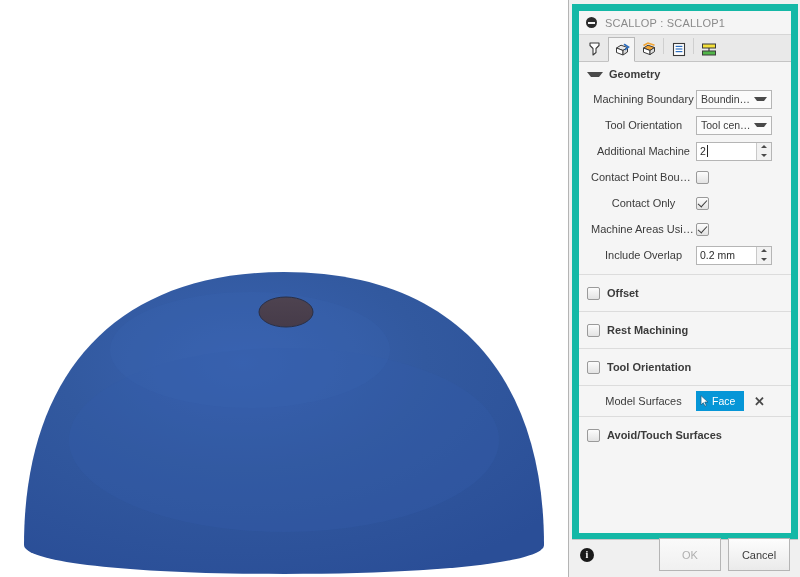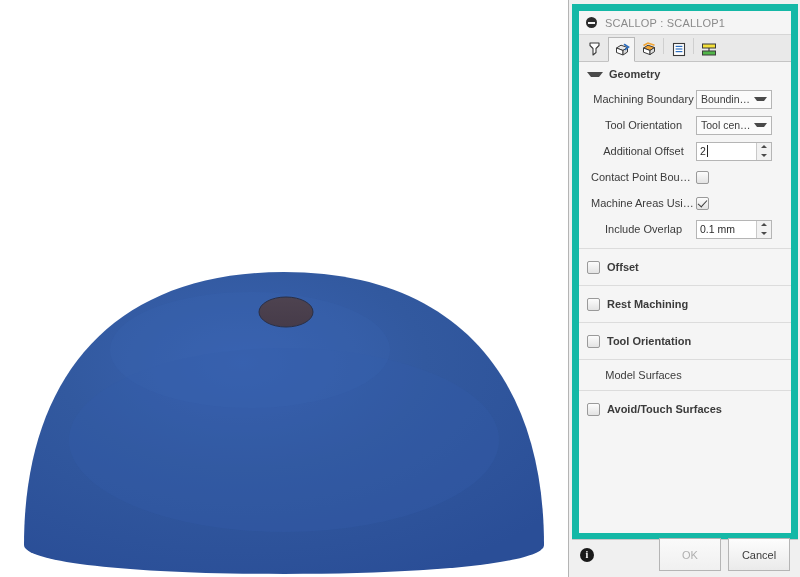--- a/index.html
+++ b/index.html
@@ -363,21 +363,21 @@
             <div class="lab">Tool Orientation</div>
             <div class="ctl">
               <div class="dd">
                 <span class="ddtxt">Tool center c...</span>
                 <span class="ddarrow"></span>
               </div>
             </div>
           </div>
 
           <div class="row">
-            <div class="lab">Additional Offset</div>
+            <div class="lab">Additional Machine</div>
             <div class="ctl">
               <div class="spin">
                 <div class="txt">
                   <span>2</span>
                   <span class="caretbar"></span>
                 </div>
                 <div class="btns">
                   <div class="up"></div>
                   <div class="dn"></div>
                 </div>
@@ -385,34 +385,40 @@
             </div>
           </div>
 
           <div class="row">
             <div class="lab">Contact Point Boundi...</div>
             <div class="ctl">
               <div class="cb"></div>
             </div>
           </div>
 
+          <div class="row">
+            <div class="lab">Contact Only</div>
+            <div class="ctl">
+              <div class="cb checked"></div>
+            </div>
+          </div>
 
           <div class="row">
             <div class="lab">Machine Areas Using...</div>
             <div class="ctl">
               <div class="cb checked"></div>
             </div>
           </div>
 
           <div class="row" style="margin-bottom:6px;">
             <div class="lab">Include Overlap</div>
             <div class="ctl">
               <div class="spin">
                 <div class="txt">
-                  <span>0.1 mm</span>
+                  <span>0.2 mm</span>
                 </div>
                 <div class="btns">
                   <div class="up"></div>
                   <div class="dn"></div>
                 </div>
               </div>
             </div>
           </div>
         </div>
 
@@ -434,20 +440,31 @@
           <div class="sec-head collapsed">
             <span class="cb sec"></span>
             <span class="lbl">Tool Orientation</span>
           </div>
         </div>
 
         <div class="section">
 
           <div class="row" style="height:30px;">
             <div class="lab">Model Surfaces</div>
+            <div class="ctl">
+              <div class="facebtn">
+                <span class="cursor">
+                  <svg width="9" height="12" viewBox="0 0 9 12">
+                    <path d="M1 0.6 L1 10 L3.3 7.7 L4.9 11.2 L6.4 10.5 L4.8 7.1 L8 7.1 Z" fill="#ffffff" stroke="#1a5f86" stroke-width="0.8" stroke-linejoin="round"></path>
+                  </svg>
+                </span>
+                <span>Face</span>
+              </div>
+              <span class="xbtn">✕</span>
+            </div>
           </div>
 
         </div>
 
         <div class="section" style="border-bottom:none;">
           <div class="sec-head collapsed">
             <span class="cb sec"></span>
             <span class="lbl">Avoid/Touch Surfaces</span>
           </div>
         </div>

